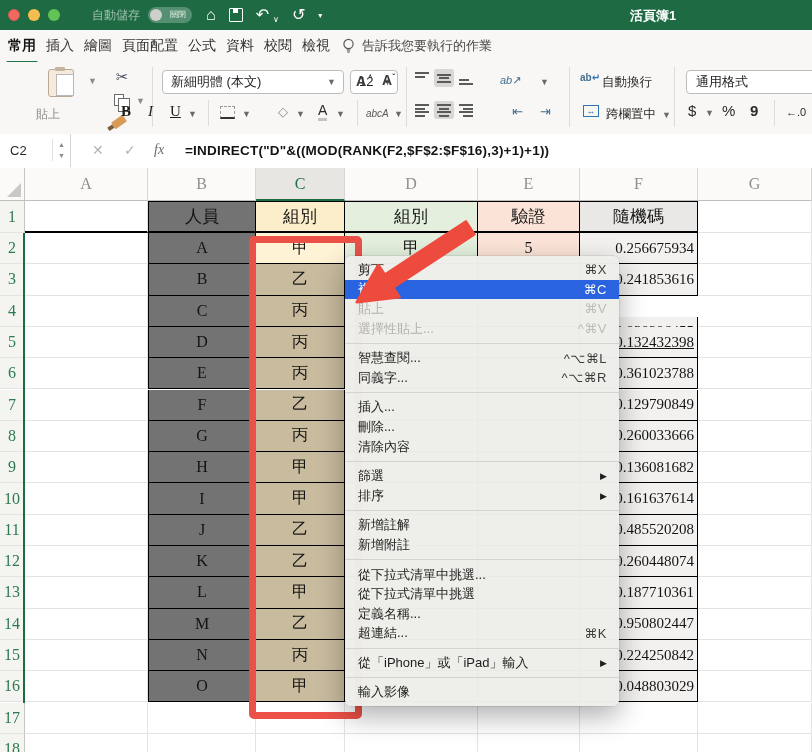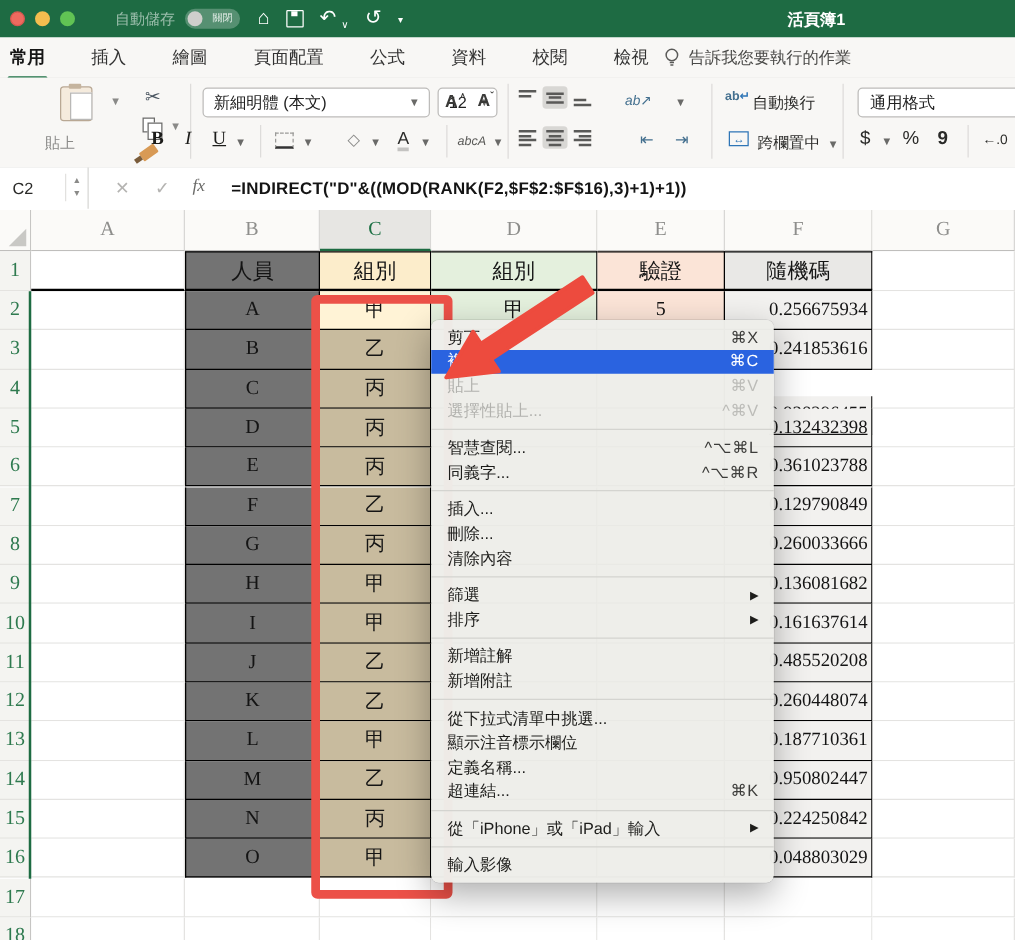--- a/index.html
+++ b/index.html
@@ -16,21 +16,21 @@
   .toggle .knob{position:absolute;left:2px;top:2px;width:12px;height:12px;border-radius:50%;background:#cfcfcc;}
   .toggle .tg-label{position:absolute;right:6px;top:4px;font-size:8px;color:rgba(255,255,255,.85);line-height:8px;}
   .tb-icons{display:flex;align-items:center;gap:13px;margin-left:14px;color:#fff;}
   .tb-ic{font-size:16px;line-height:16px;color:#fff;}
   .floppy{width:12px;height:12px;border:1.5px solid #fff;border-radius:1px;position:relative;}
   .floppy::after{content:"";position:absolute;top:0;left:3px;width:5px;height:4px;background:#fff;}
   .chev-sm{font-size:8px;color:#fff;margin-left:-9px;margin-top:8px;}
   .wb-title{position:absolute;left:630px;top:7px;color:#fff;font-size:13px;font-weight:bold;}
   
   .tabbar{position:absolute;top:30px;left:0;right:0;height:32px;background:#f8f7f5;border-bottom:1px solid #e1e0de;display:flex;align-items:center;}
-  .tab{font-size:14px;color:#333;margin-left:37px;position:relative;white-space:nowrap;}
+  .tab{font-size:14px;color:#333;margin-left:10px;position:relative;white-space:nowrap;}
   .tab:first-child{margin-left:8px;}
   .tab.active{color:#161616;font-weight:bold;}
   .tab.active::after{content:"";position:absolute;left:-2px;right:-2px;bottom:-9px;height:3px;background:#1e7145;border-radius:2px;}
   .tellme{display:flex;align-items:center;margin-left:12px;color:#4a4a48;font-size:13px;gap:7px;}
   
   .ribbon{position:absolute;top:62px;left:0;right:0;height:72px;background:#f8f7f5;border-bottom:1px solid #d2d1cf;}
   .ribbon *{box-sizing:border-box;}
   .vsep{position:absolute;top:5px;height:60px;width:1px;background:#dddcda;}
   .clipboard{position:absolute;left:48px;top:7px;width:26px;height:28px;border:1.5px solid #b9a894;border-radius:3px;background:#f5ebdd;}
   .clipboard::before{content:"";position:absolute;left:6px;top:-3px;width:10px;height:4px;background:#c5b49e;border-radius:1px;}
@@ -481,21 +481,21 @@
       <span>新增註解</span>
     </div>
     <div class="mi">
       <span>新增附註</span>
     </div>
     <div class="msep"></div>
     <div class="mi">
       <span>從下拉式清單中挑選...</span>
     </div>
     <div class="mi">
-      <span>顯示注音標示欄位</span>
+      <span>從下拉式清單中挑選</span>
     </div>
     <div class="mi">
       <span>定義名稱...</span>
     </div>
     <div class="mi">
       <span>超連結...</span>
       <span class="sc">⌘K</span>
     </div>
     <div class="msep"></div>
     <div class="mi">

